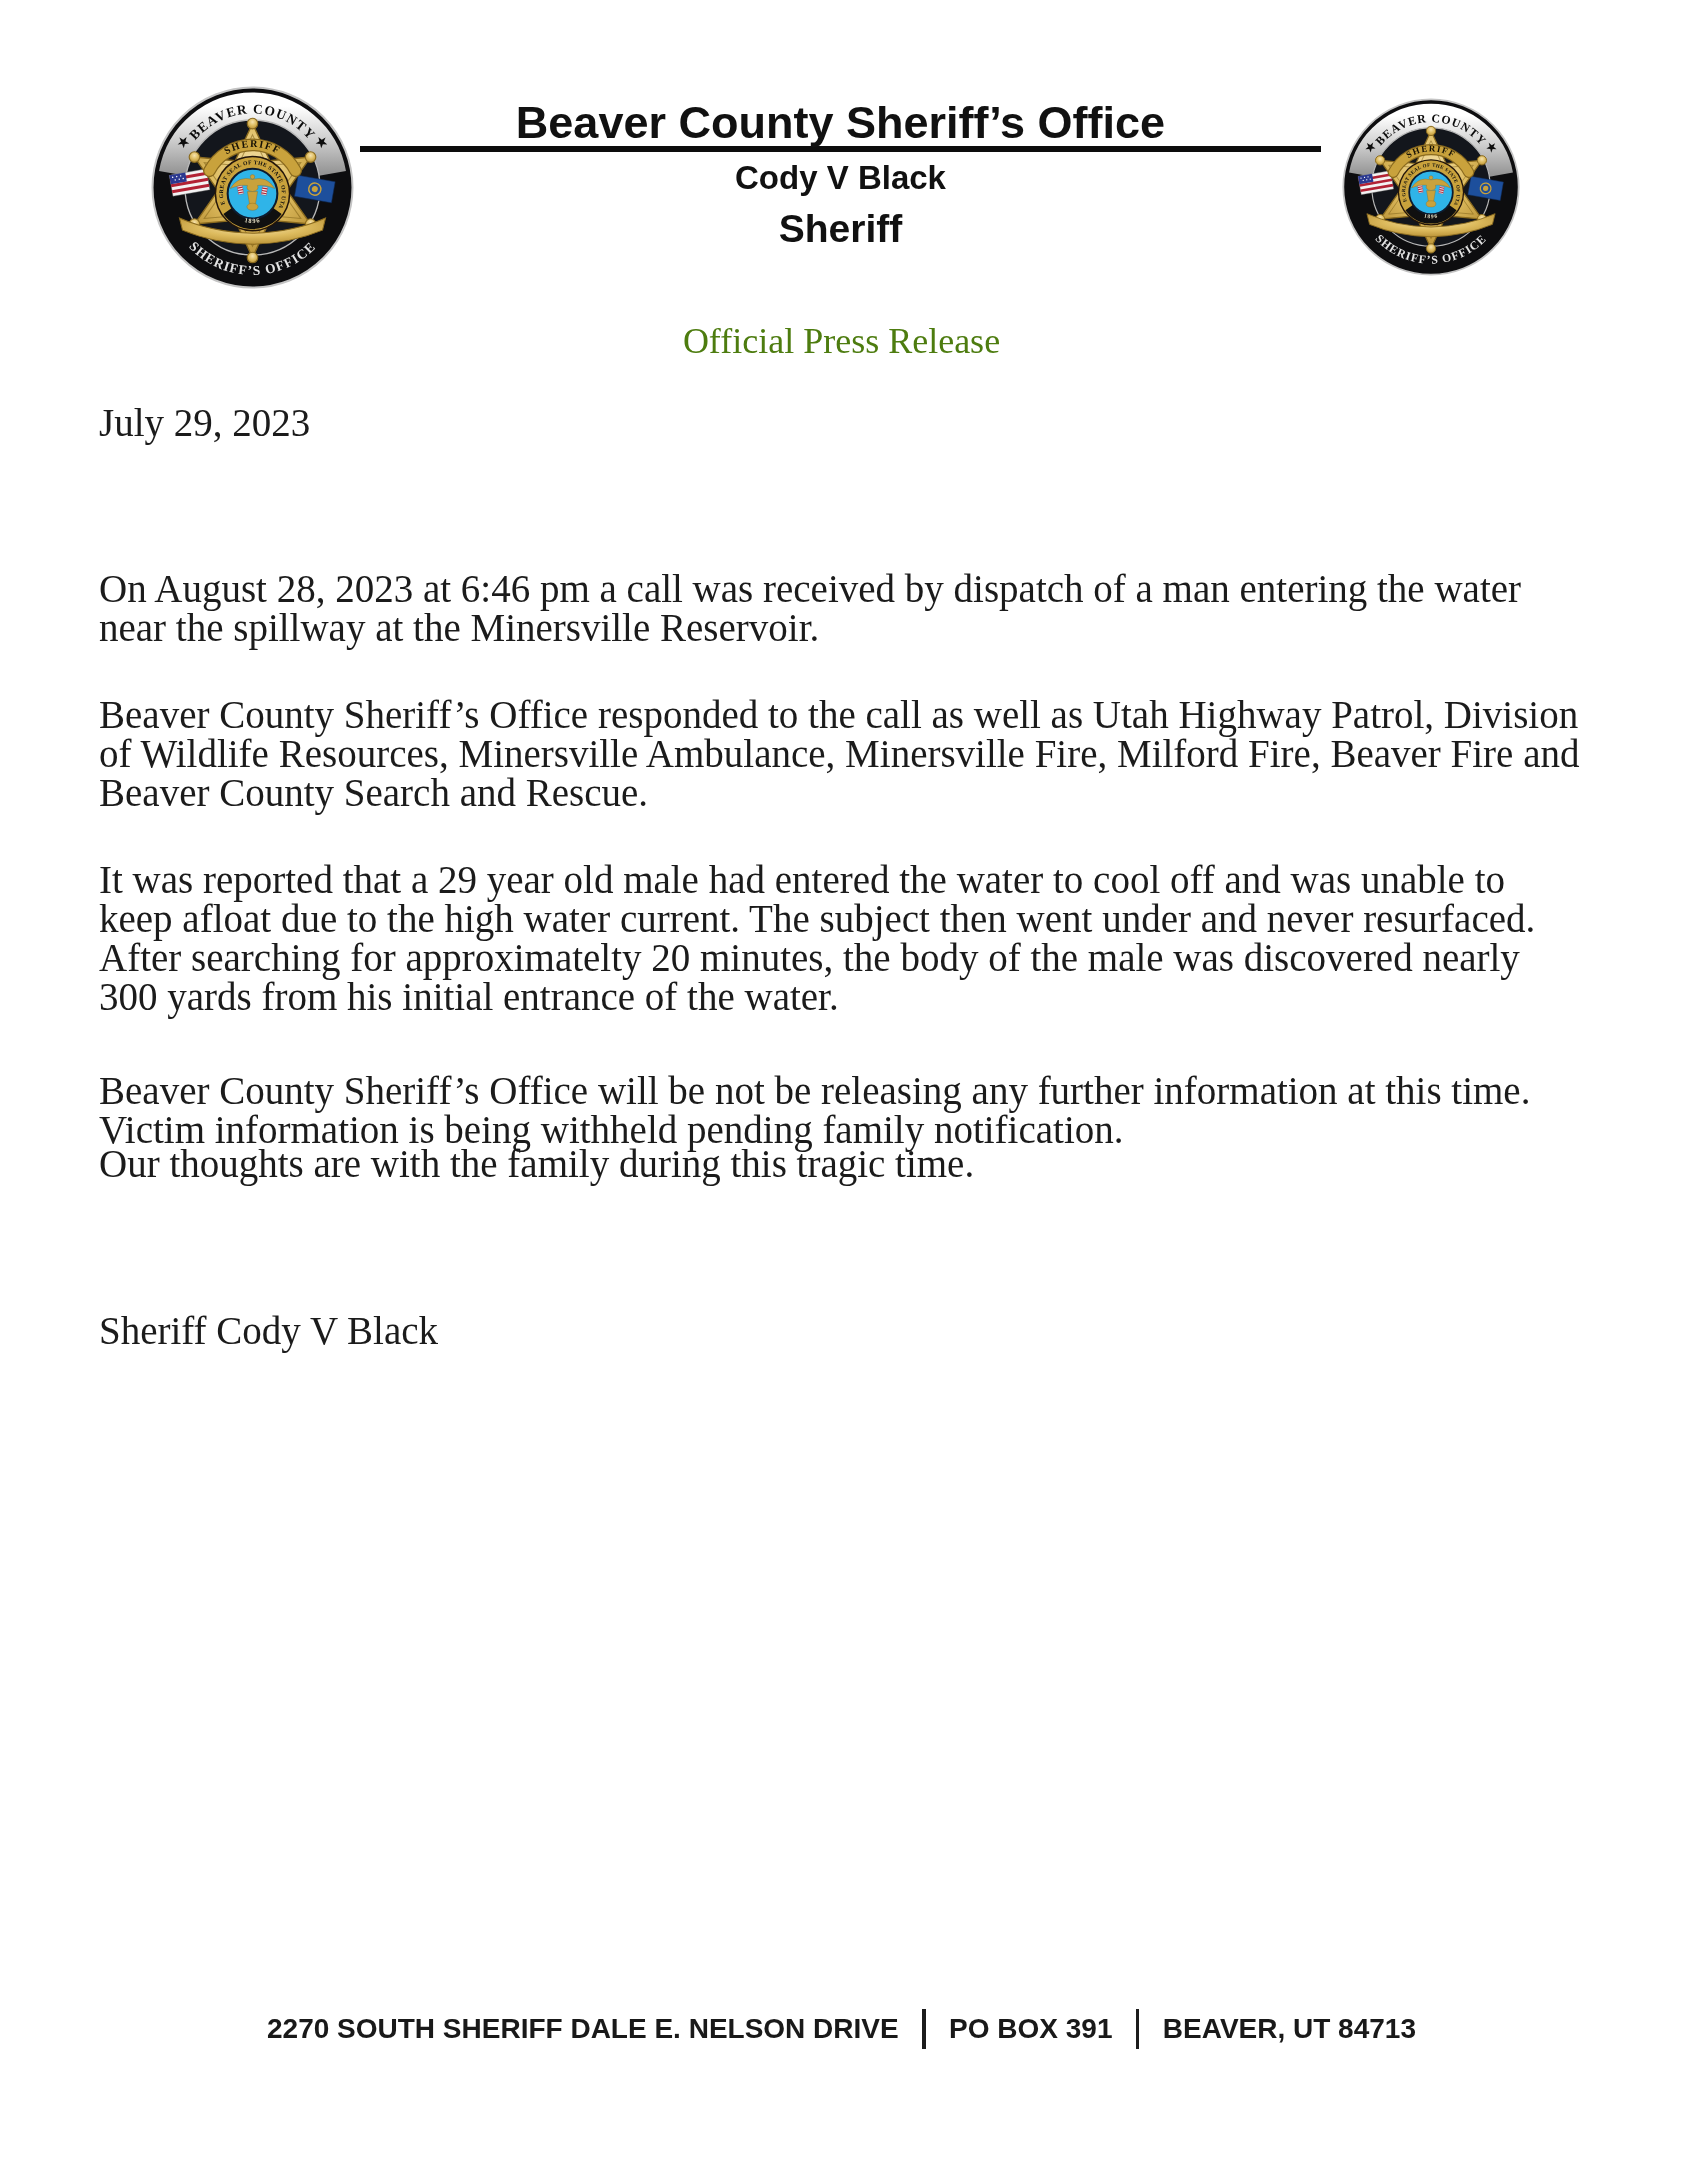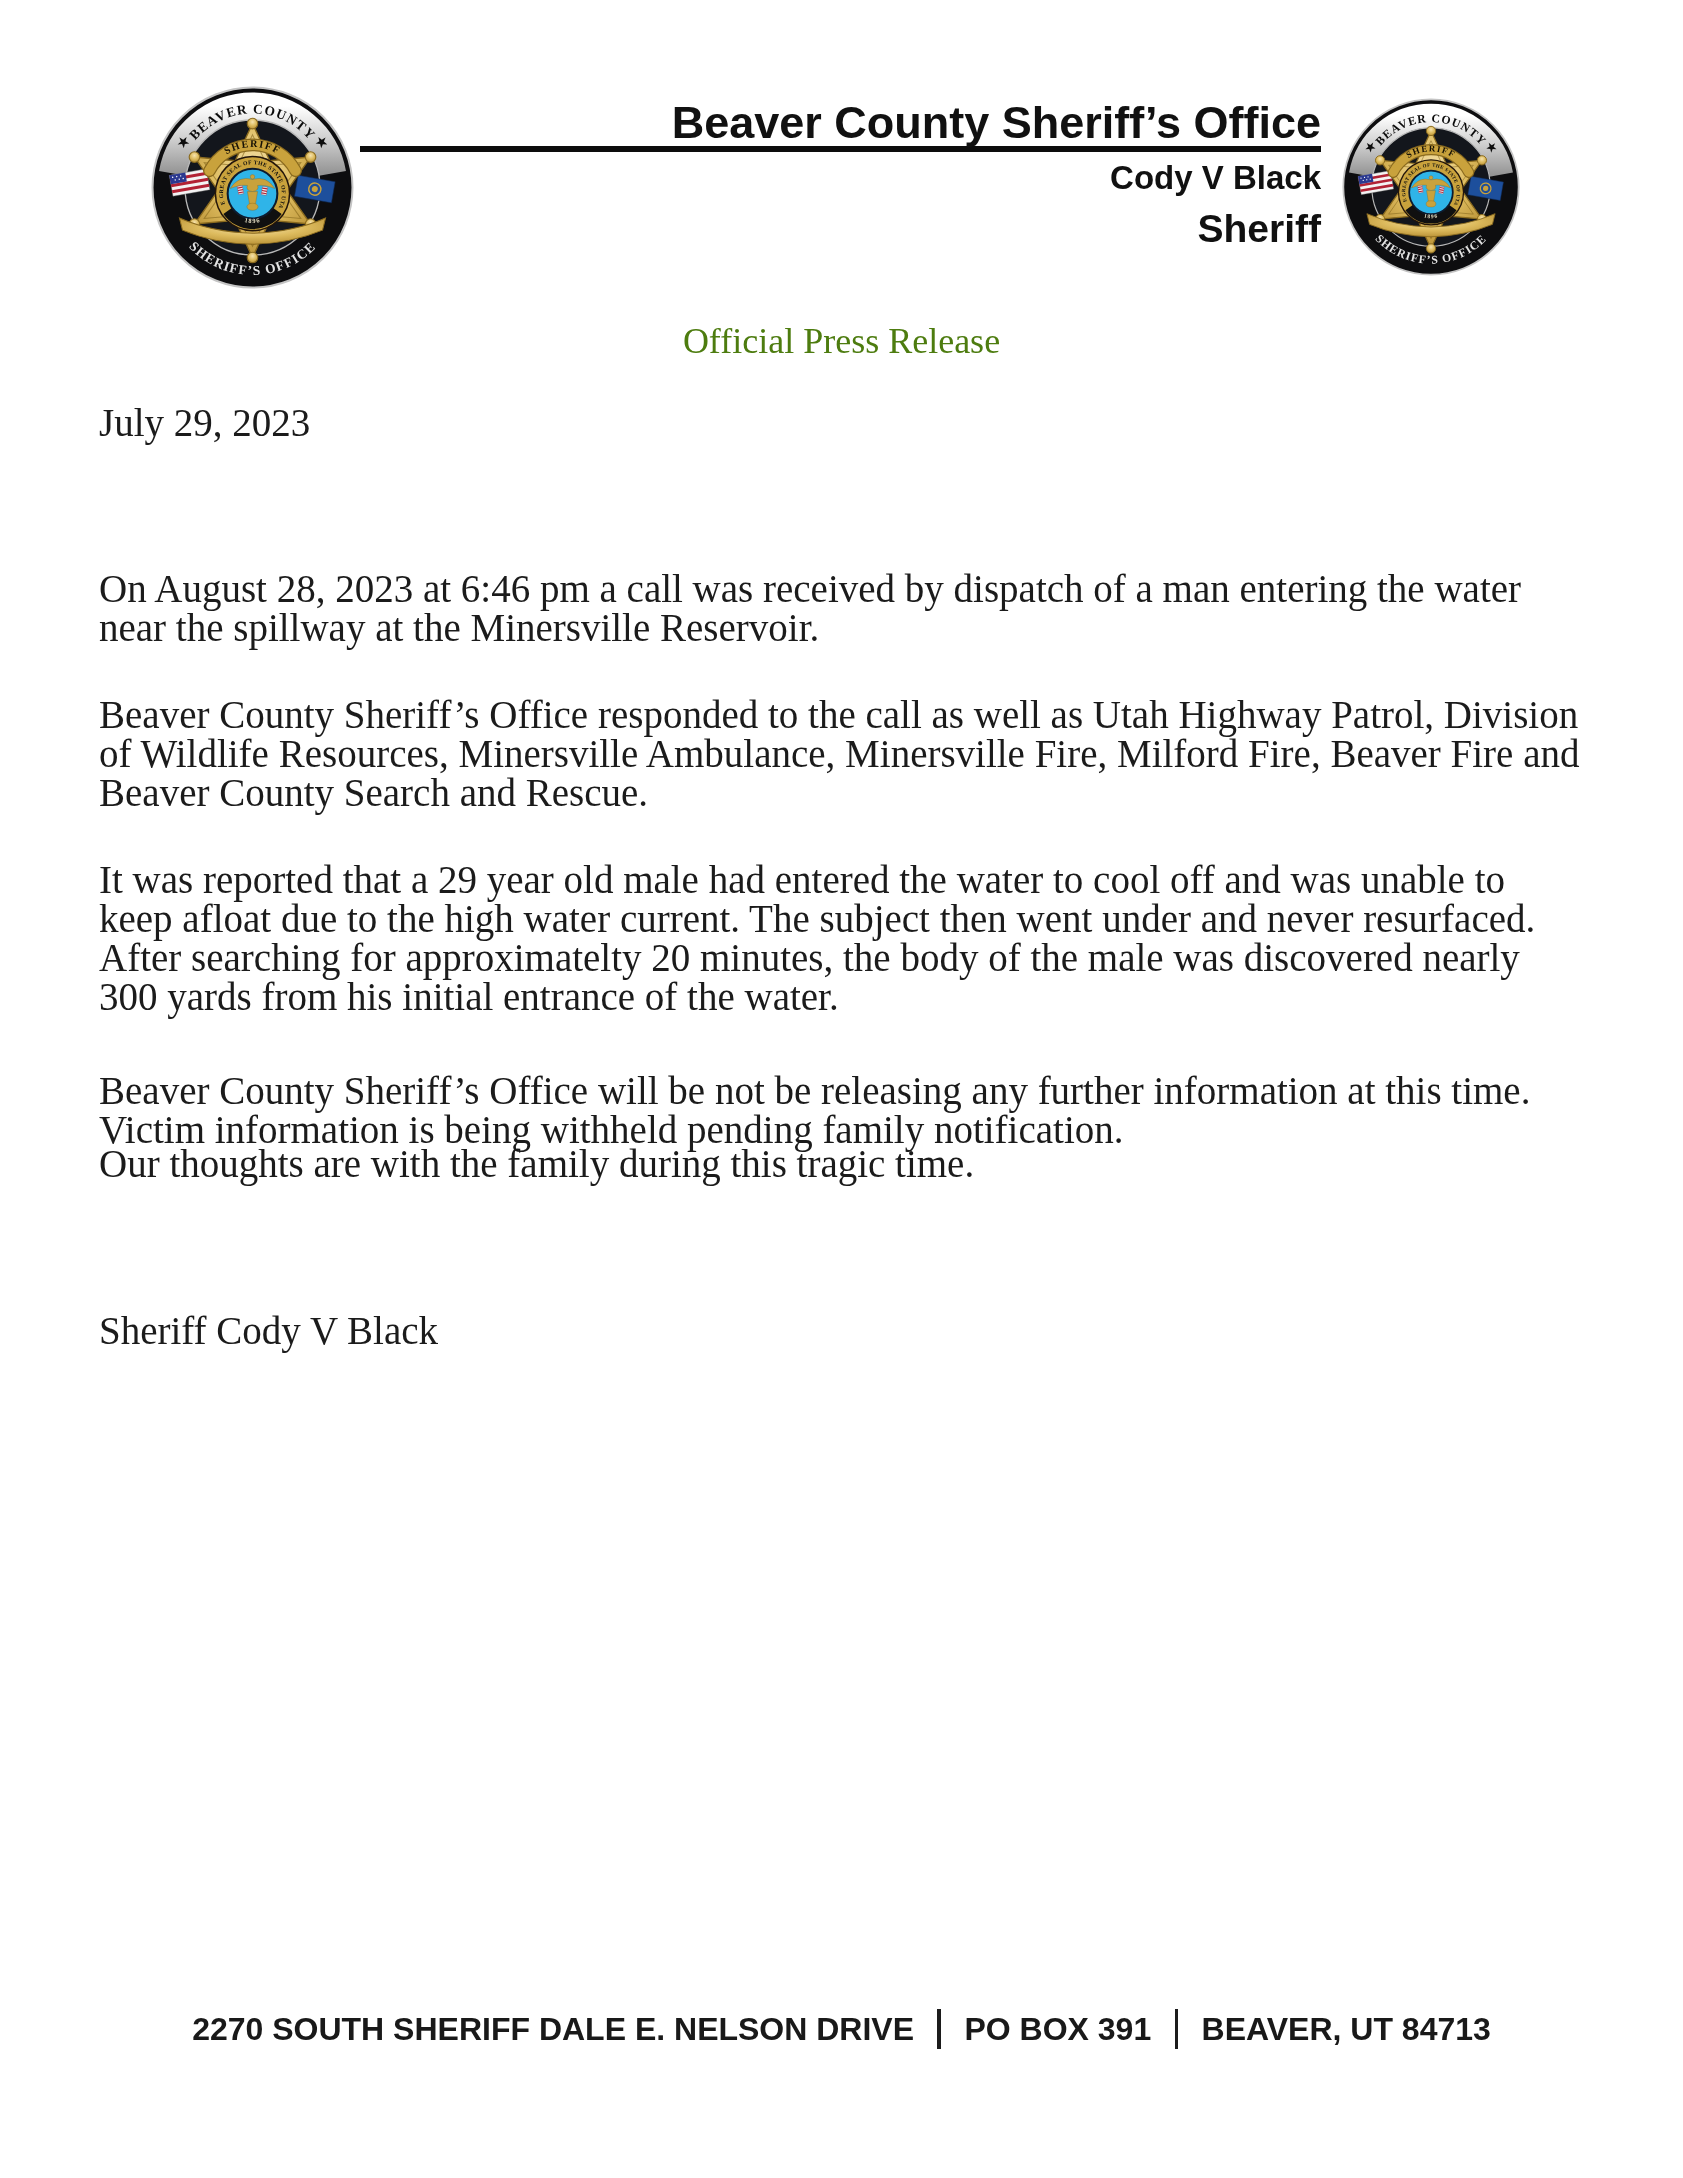--- a/index.html
+++ b/index.html
@@ -11,21 +11,21 @@
     color:#1b1b1b;
     overflow:hidden;
   }
   
   .badge{position:absolute;}
   .badge svg{width:100%;height:100%;display:block;}
   .badge-left{left:151px;top:86px;width:203px;height:203px;}
   .badge-right{left:1342px;top:98px;width:178px;height:178px;}
   .letterhead{
     position:absolute;left:360px;top:100px;width:961px;
-    text-align:right;
+    text-align:center;
     font-family:"Liberation Sans", sans-serif;
     font-weight:700;color:#111;
   }
   .org-title{margin:0;font-size:45px;line-height:45px;font-weight:700;letter-spacing:0px;}
   .header-rule{height:6.3px;background:#0d0d0d;margin-top:0.9px;}
   .person-name{font-size:33px;line-height:39px;margin-top:6.3px;}
   .person-role{font-size:39px;line-height:39px;margin-top:11.7px;}
   
   .release-label{
     position:absolute;left:0;right:0;top:321px;
@@ -36,21 +36,21 @@
     position:absolute;left:99px;width:1481px;margin:0;
     font-size:39px;line-height:39px;
   }
   .p1{top:569px;} .p2{top:695px;} .p3{top:860px;} .p4{top:1071px;} .p5{top:1144px;}
   .signature{position:absolute;left:99px;top:1311px;font-size:39px;line-height:39px;}
   
   .footer{
     position:absolute;left:0;right:0;top:2009px;
     display:flex;justify-content:center;align-items:center;
     font-family:"Liberation Sans", sans-serif;font-weight:700;
-    font-size:32px;line-height:38px;color:#191919;
+    font-size:28px;line-height:38px;color:#191919;
   }
   .footer-divider{width:3.6px;height:40px;background:#1c1c1c;margin:0 23.4px;}
 </style>
 </head>
 <body>
 
 <div class="page">
 
   <div class="badge badge-left">
 <svg viewBox="0 0 200 200" xmlns="http://www.w3.org/2000/svg">

